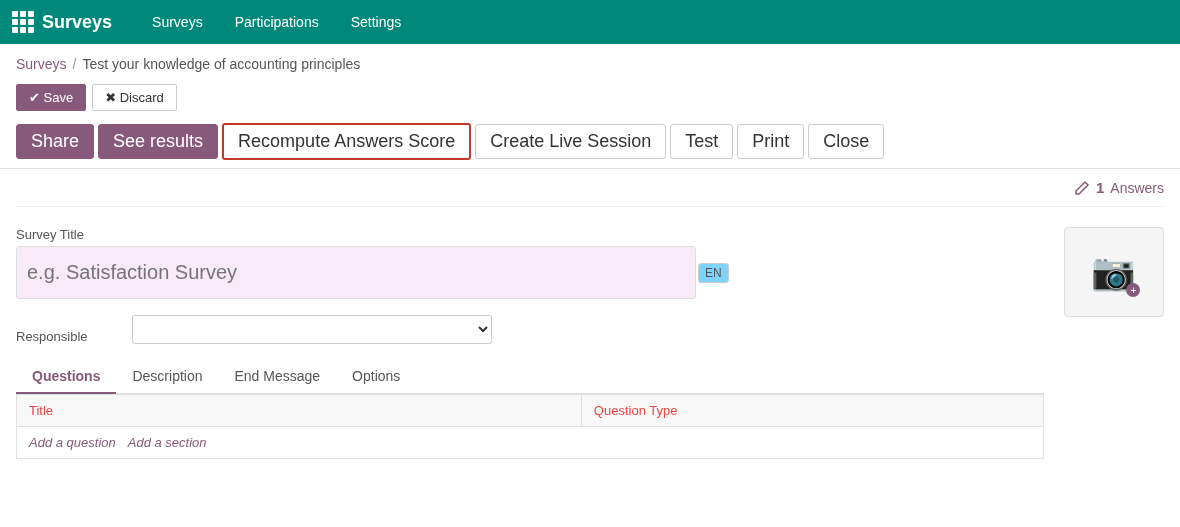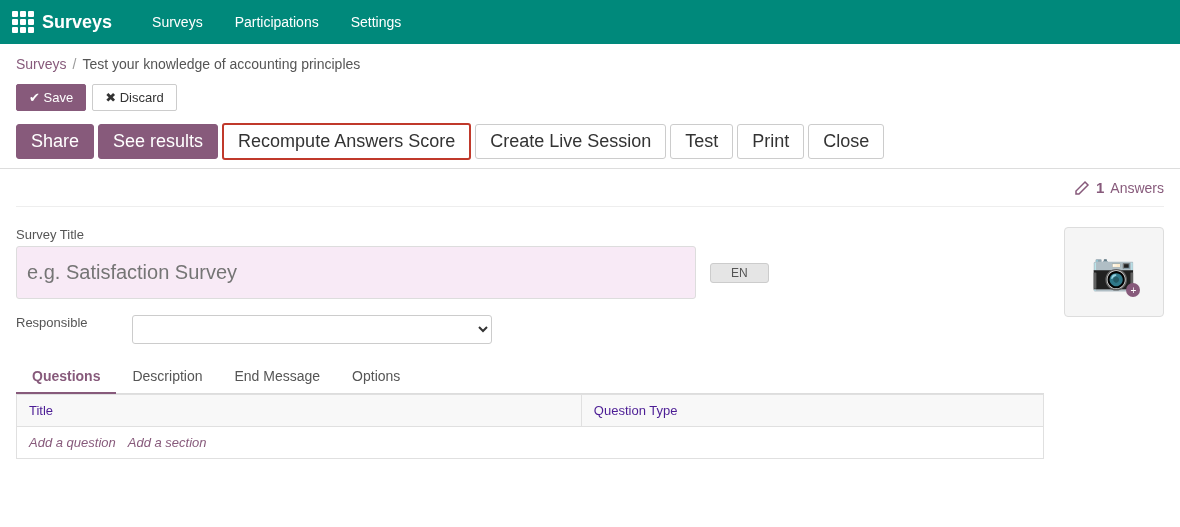--- a/index.html
+++ b/index.html
@@ -165,37 +165,37 @@
       padding: 14px 10px;
       border: 1px solid #ddd;
       border-radius: 3px;
       font-size: 20px;
       color: #aaa;
       background: #f8eaf6;
       outline: none;
     }
     .lang-badge {
       display: inline-block;
-      padding: 2px 20px;
-      background: #e5e5e5;
+      padding: 2px 6px;
+      background: #7dd3fc;
       border: 1px solid #ccc;
       border-radius: 3px;
       font-size: 12px;
       color: #555;
-      margin-left: 14px;
+      margin-left: 2px;
       vertical-align: middle;
     }
     .title-row {
       display: flex;
       align-items: center;
       margin-bottom: 16px;
     }
     .responsible-row {
       display: flex;
-      align-items: flex-start;
+      align-items: flex-end;
       gap: 16px;
       margin-bottom: 16px;
     }
     .responsible-label {
       font-size: 13px;
       color: #555;
       min-width: 100px;
     }
     .responsible-select {
       width: 360px;
@@ -260,21 +260,21 @@
       width: 100%;
       border-collapse: collapse;
       margin-top: 0;
     }
     .questions-table th {
       background: #f8f8f8;
       border: 1px solid #e0e0e0;
       padding: 8px 12px;
       font-size: 13px;
       font-weight: normal;
-      color: #4c1d95;
+      color: #ef4444;
       text-align: left;
     }
     .table-actions {
       padding: 8px 12px;
       display: flex;
       gap: 12px;
       border: 1px solid #e0e0e0;
       border-top: none;
       font-style: italic;
     }

